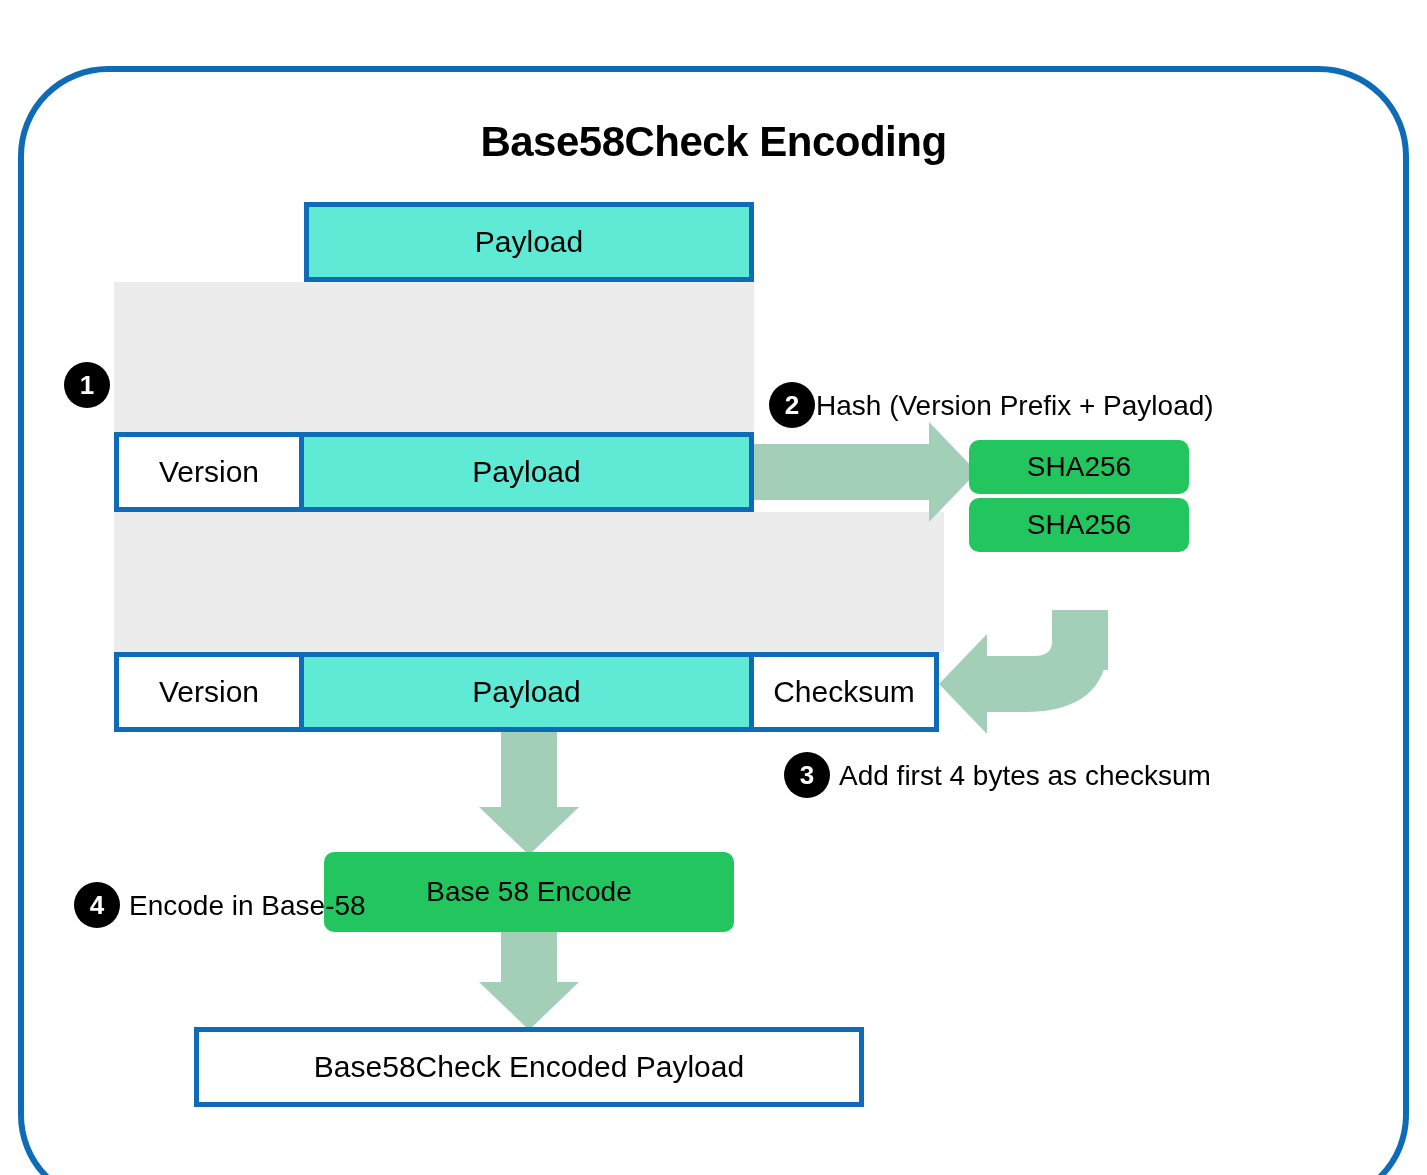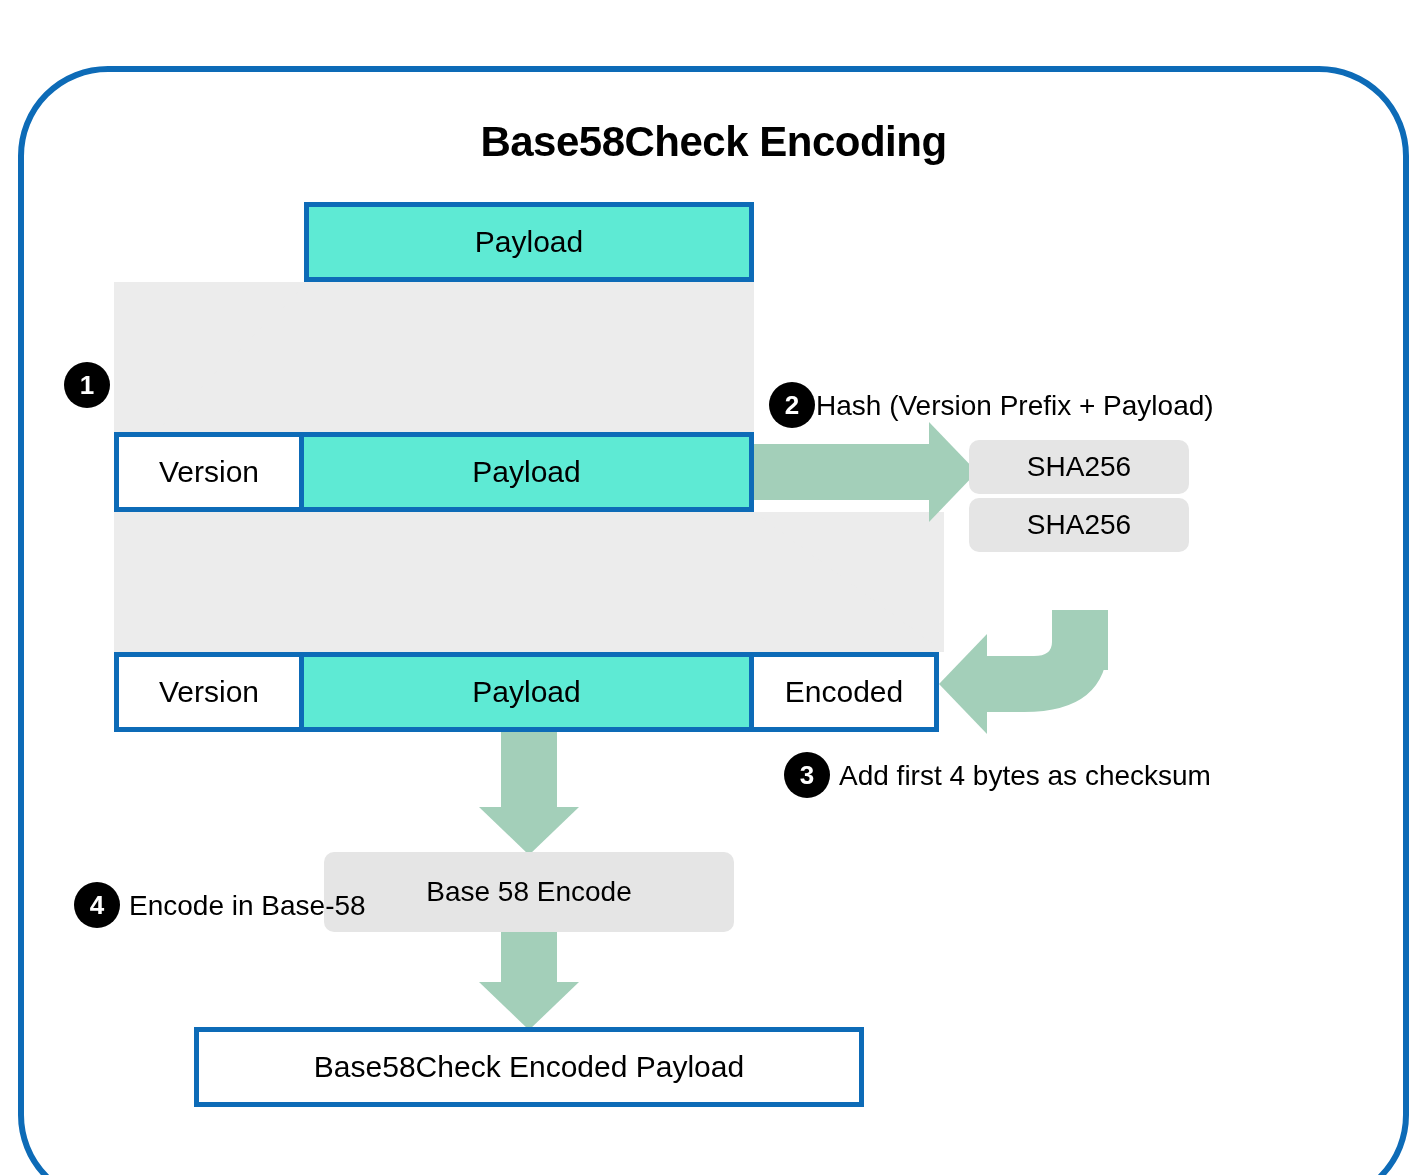--- a/index.html
+++ b/index.html
@@ -36,21 +36,21 @@
     border: 5px solid #0d6bb7;
     background: #fff;
     display: flex;
     align-items: center;
     justify-content: center;
     font-size: 30px;
   }
   .box.blue { background: #5eead4; }
   .green-box {
     position: absolute;
-    background: #e5e5e5;
+    background: #22c55e;
     border-radius: 10px;
     display: flex;
     align-items: center;
     justify-content: center;
     font-size: 28px;
   }
 
   
   .funnel {
     position: absolute;
@@ -168,21 +168,21 @@
     <polygon points="0,0 640,0 830,140 0,140" fill="#ececec"></polygon>
   </svg>
 
   <div class="box" style="left:90px; top:580px; width:190px; height:80px; z-index:10">
     <span>Version</span>
   </div>
   <div class="box blue" style="left:275px; top:580px; width:455px; height:80px; z-index:10">
     <span>Payload</span>
   </div>
   <div class="box" style="left:725px; top:580px; width:190px; height:80px; z-index:10">
-    <span>Encoded</span>
+    <span>Checksum</span>
   </div>
 
   <div class="badge" style="left:760px; top:680px">
     <span>3</span>
   </div>
   <div class="step-label" style="left:815px; top:688px">Add first 4 bytes as checksum</div>
 
   <div class="arrow-v" style="left:477px; top:660px; height:80px"></div>
   <div class="arrow-head-down" style="left:455px; top:735px"></div>
 

